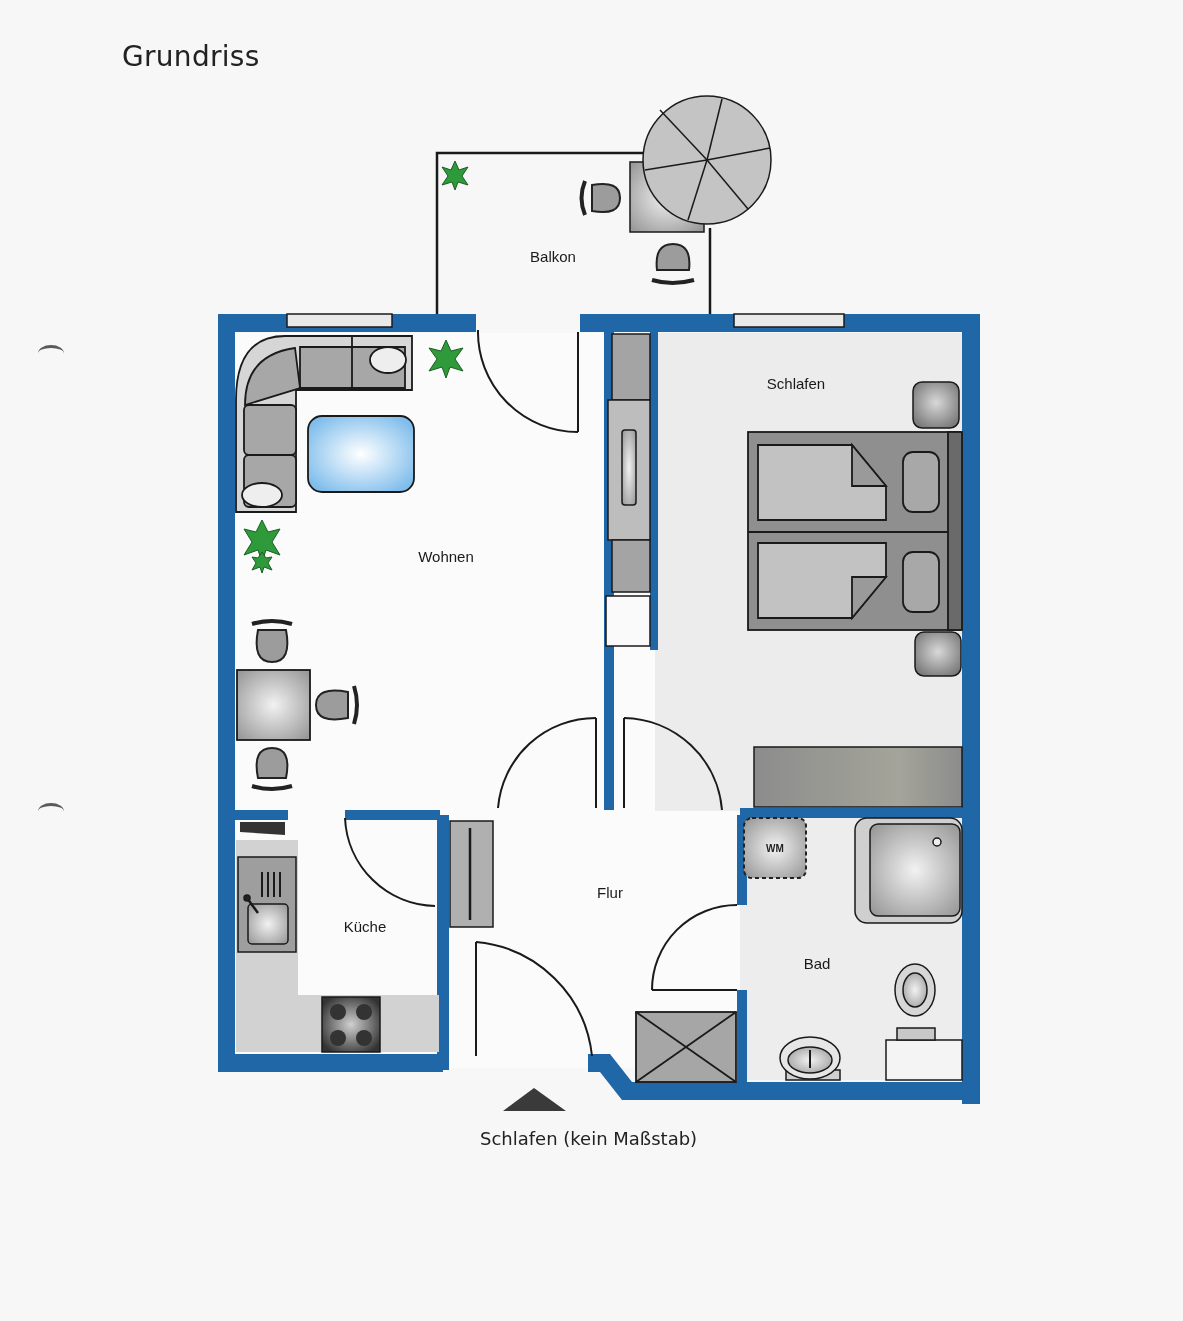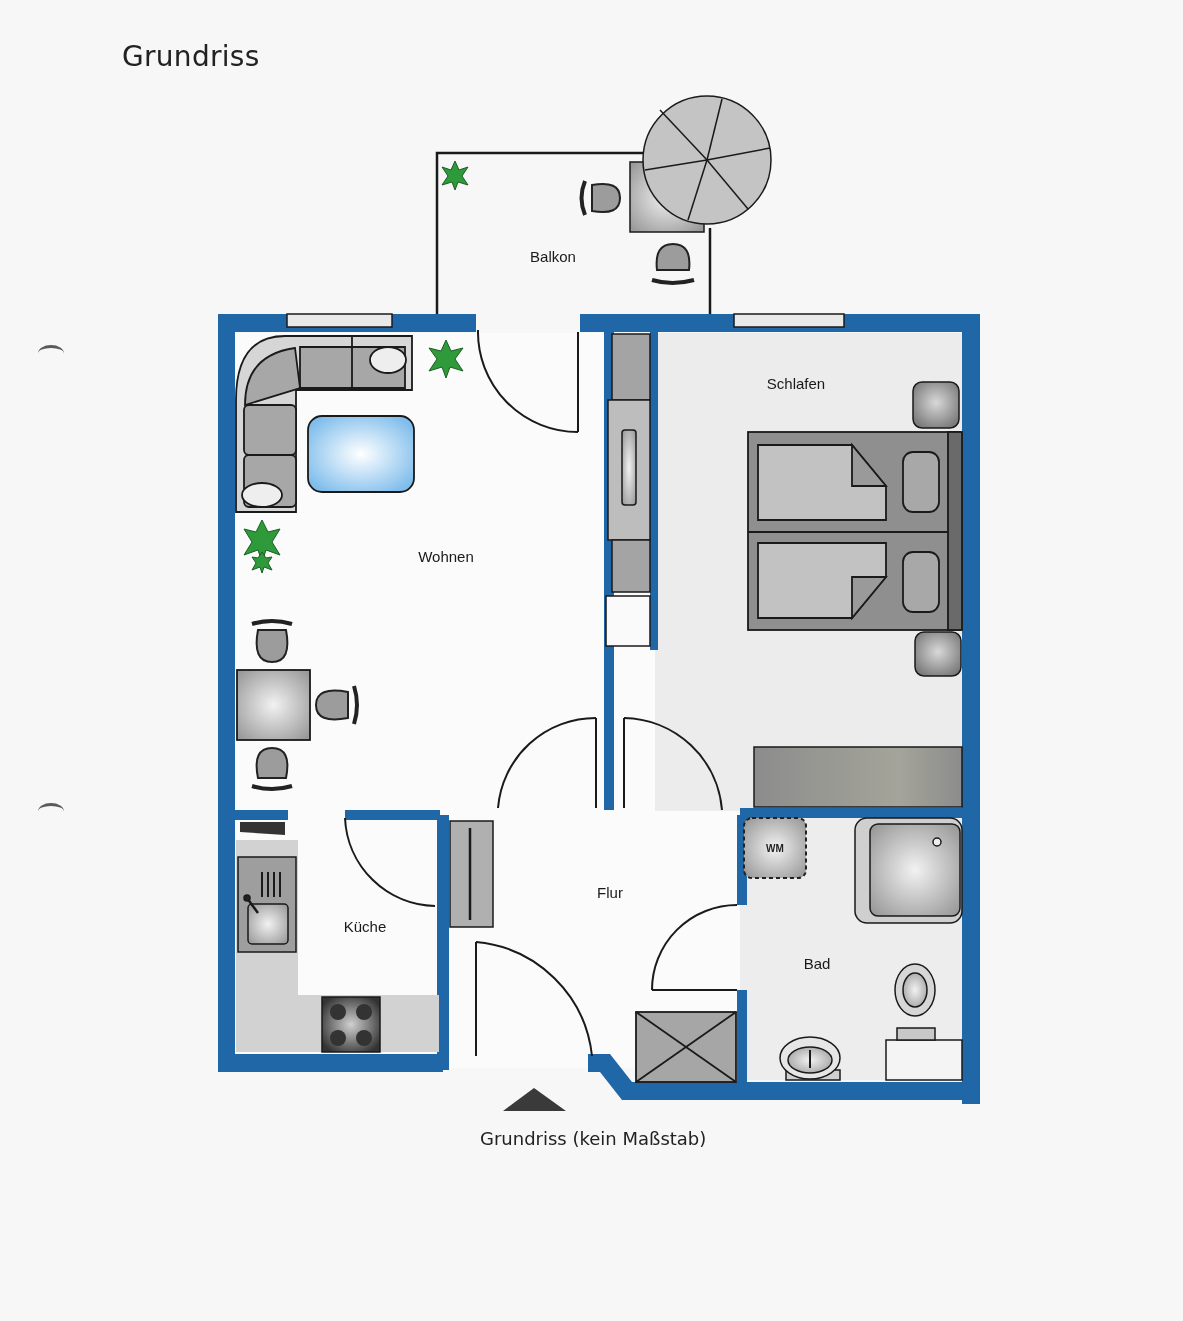--- a/index.html
+++ b/index.html
@@ -273,13 +273,13 @@
   <text class="room-label" x="553" y="262" text-anchor="middle">Balkon</text>
   <text class="room-label" x="446" y="562" text-anchor="middle">Wohnen</text>
   <text class="room-label" x="796" y="389" text-anchor="middle">Schlafen</text>
   <text class="room-label" x="365" y="932" text-anchor="middle">Küche</text>
   <text class="room-label" x="610" y="898" text-anchor="middle">Flur</text>
   <text class="room-label" x="817" y="969" text-anchor="middle">Bad</text>
 
   <polygon points="503,1111 534,1088 566,1111" fill="#3a3a3a"></polygon>
 </svg>
 
-<div class="caption">Grundriss (kein Maßstab)</div>
+<div class="caption">Schlafen (kein Maßstab)</div>
 
 </body></html>

